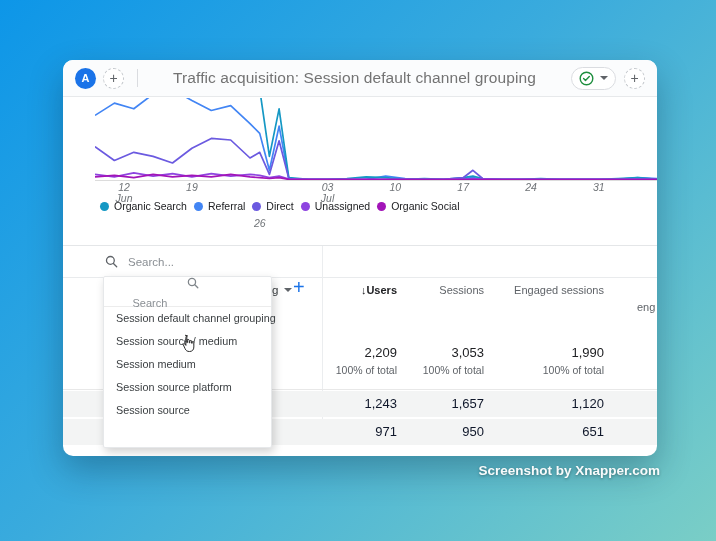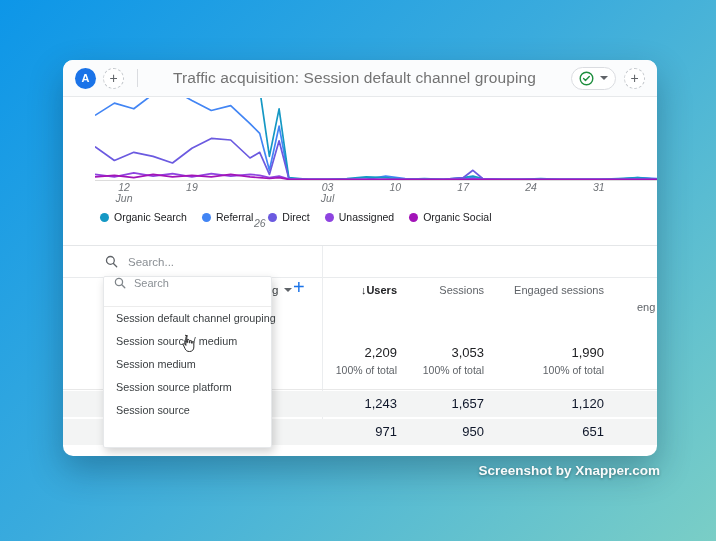--- a/index.html
+++ b/index.html
@@ -31,21 +31,21 @@
           display:flex; align-items:center; gap:6px; }
   .caret { width:0; height:0; border-left:4px solid transparent; border-right:4px solid transparent;
            border-top:4.5px solid #5f6368; }
 
   
   .plot { position:absolute; left:32px; top:38px; width:562px; height:83px; }
   .axis-line { position:absolute; left:32px; top:120px; width:562px; height:1px; background:#dcdcdc; }
   .ticks { position:absolute; left:0; top:122px; width:100%; height:24px; }
   .tick { position:absolute; transform:translateX(-50%); text-align:center;
           font-size:10.5px; color:#6f7377; line-height:11px;font-style:italic; }
-  .legend { position:absolute; left:37px; top:151px; display:flex; align-items:flex-start; gap:15px; }
+  .legend { position:absolute; left:37px; top:140px; display:flex; align-items:flex-start; gap:7px; }
   .leg-item { display:flex; align-items:center; gap:5px; font-size:10.5px; color:#202124; }
   .leg-dot { width:9px; height:9px; border-radius:50%; }
 
   
   .table-top { position:absolute; left:0; top:185px; width:100%; height:1px; background:#e4e6e8; }
   .search-row { position:absolute; left:0; top:186px; width:100%; height:32px;
                 display:flex; align-items:center; padding-left:42px; gap:10px;
                 border-bottom:1px solid #e9ebed; }
   .search-row input { border:none; outline:none; background:transparent; font-size:11.5px;
                       color:#3c4043; width:200px; font-family:inherit; }
@@ -65,22 +65,22 @@
   .tot-num { top:285px; font-size:13px; color:#202124; font-weight:500; }
   .tot-sub { top:304px; font-size:10.5px; color:#5f6368; }
   .rows-sep { position:absolute; left:0; top:329px; width:100%; height:1px; background:#e8e8e8; }
   .trow { position:absolute; left:0; width:100%; height:26px; background:#f3f4f4; }
   .trow span { position:absolute; line-height:26px; font-size:13px; color:#0f172a; text-align:right; }
 
   
   .dropdown { position:absolute; left:40px; top:216px; width:169px; height:172px; background:#fff;
               border:1px solid #e6e8ea; border-radius:2px; z-index:40;
               box-shadow: 2px 4px 10px rgba(0,0,0,.18); }
-  .dd-search { height:30px; display:flex; align-items:flex-start; gap:8px; padding-left:10px;
-               border-bottom:1px solid #ececec; }
+  .dd-search { height:30px; display:flex; align-items:center; gap:8px; padding-left:10px;
+               border-bottom:1px solid #ececec;flex-direction:column; }
   .dd-search input { border:none; outline:none; background:transparent; width:120px;
                      font-size:11px; color:#3c4043; font-family:inherit; }
   .dd-item { height:23px; line-height:23px; padding-left:12px; font-size:10.8px; color:#3c4043;
              white-space:nowrap; cursor:pointer; }
 
   .cursor { position:absolute; left:117px; top:274px; z-index:60; }
 
   
   .watermark { position:absolute; right:56px; top:463px; font-size:13.5px; font-weight:600;
                color:rgba(255,255,255,.96); text-shadow:0 1px 3px rgba(0,0,0,.35); }

